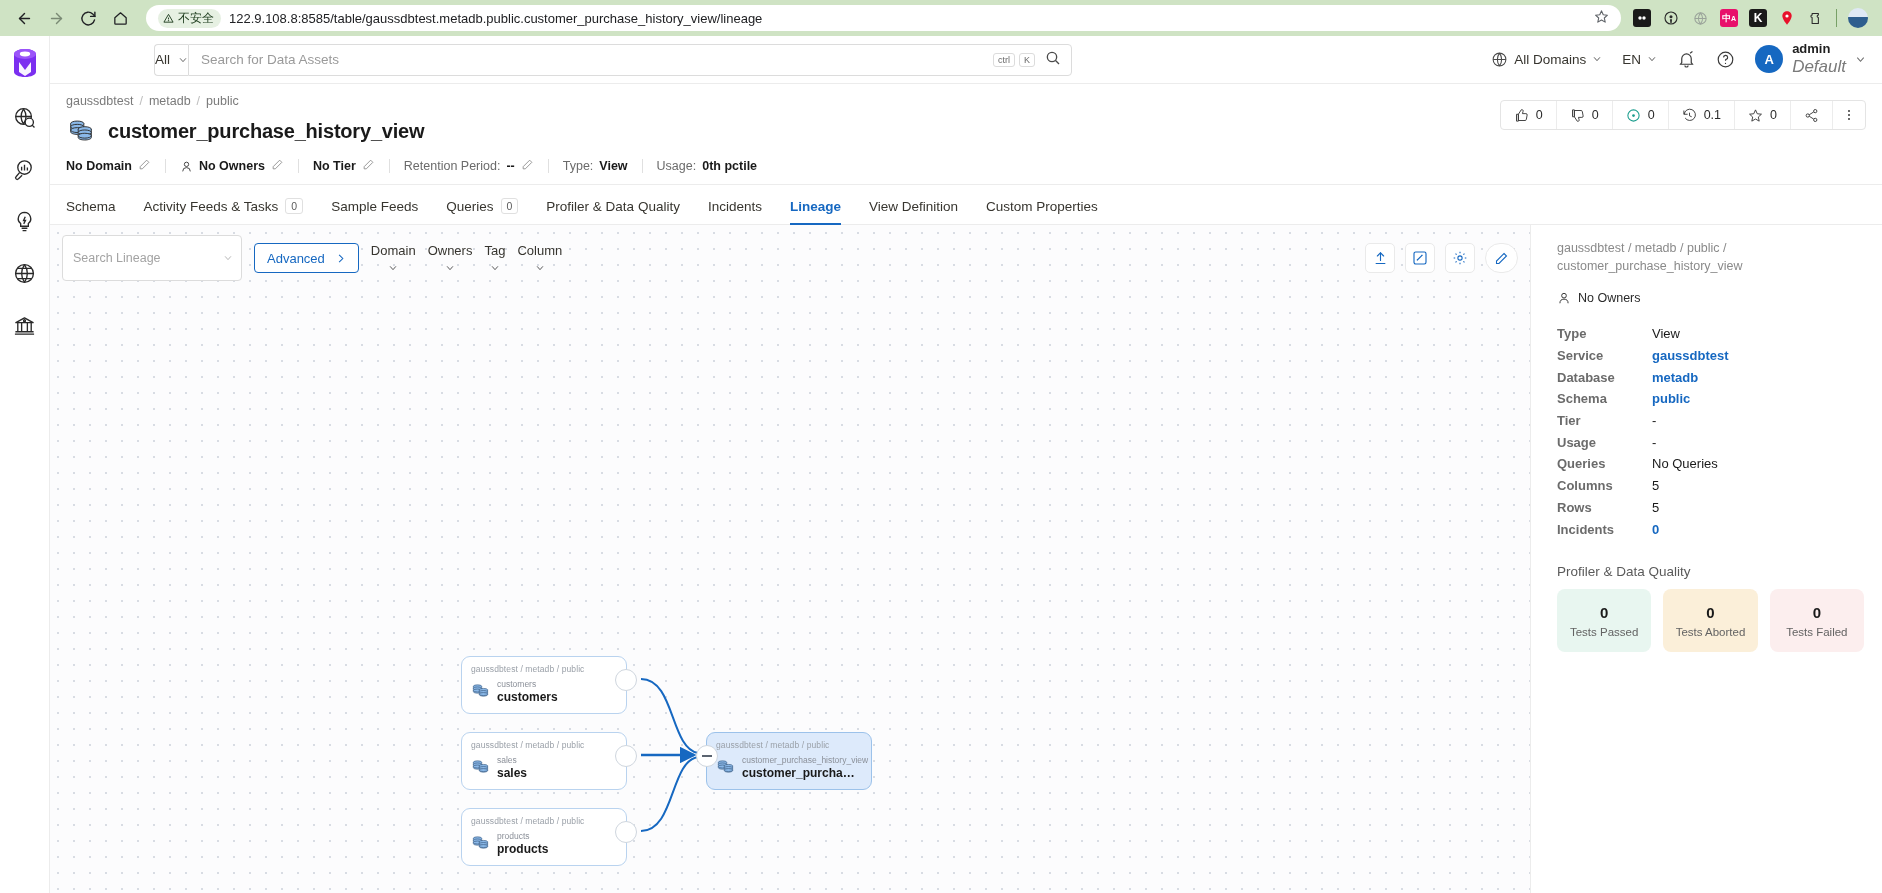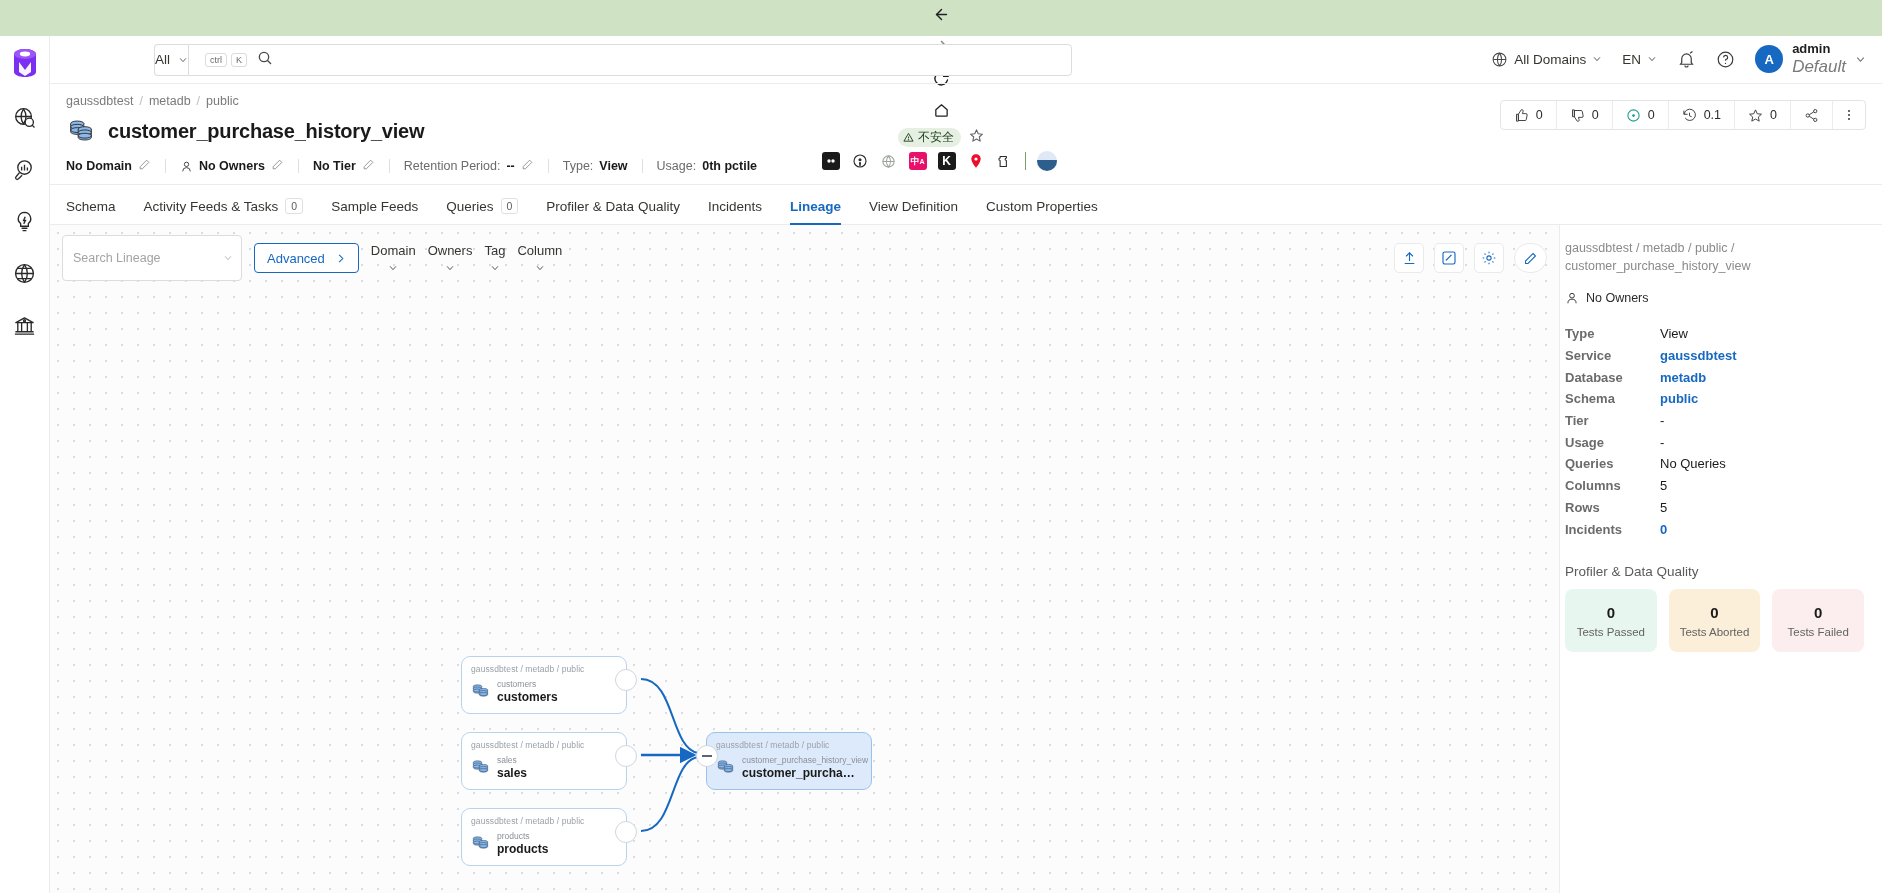--- a/index.html
+++ b/index.html
@@ -8,21 +8,20 @@
     font-family: "Liberation Sans", sans-serif;
     background: #ffffff;
     overflow: hidden;
   }
 
   
   .browser-bar {
     height: 36px; background: #cfe3c4;
     display: flex; align-items: center; gap: 4px;
     padding: 0 10px;
-    flex-direction: column;
   }
   .nav-btn {
     width: 28px; height: 28px; border-radius: 50%;
     display: flex; align-items: center; justify-content: center;
     color: #202124; flex: none;
   }
   .nav-btn svg { display:block; }
   .omnibox {
     flex: 1; height: 26px; background: #fff; border-radius: 14px;
     display: flex; align-items: center; gap: 8px;
@@ -188,22 +187,22 @@
                white-space: nowrap; overflow: hidden; text-overflow: ellipsis; max-width:118px;}
   .port {
     position: absolute; width: 22px; height: 22px; border-radius: 50%;
     background: #fff; border: 1px solid #cfd6de;
     display: flex; align-items: center; justify-content: center;
   }
   .port .minus { width: 10px; height: 1.6px; background: #5b6470; }
 
   
   .detail {
-    width: 323px; flex: none; background: #fff; border-left: 1px solid #ececec;
-    padding: 14px 18px 0 5px; overflow: hidden;
+    width: 352px; flex: none; background: #fff; border-left: 1px solid #ececec;
+    padding: 14px 18px 0 26px; overflow: hidden;
   }
   .d-crumbs { font-size: 12.5px; color: #8a8a8a; line-height: 1.45; }
   .d-title-row { display: flex; align-items: center; gap: 10px; margin-top: 4px; }
   .d-title { font-size: 17px; font-weight: 700; color: #1668c1;
              white-space: nowrap; overflow: hidden; text-overflow: ellipsis; }
   .d-owners { display: flex; align-items: center; gap: 7px; margin-top: 16px;
               font-size: 12.5px; color: #2b2b2b; }
   .d-table { margin-top: 18px; }
   .d-row { display: flex; font-size: 13px; line-height: 21.7px; }
   .d-key { width: 95px; flex: none; color: #6b6b6b; font-weight: bold; }
@@ -248,20 +247,21 @@
 
   <div class="omnibox">
     <span class="sec-chip">
       <svg width="11" height="11" viewBox="0 0 24 24" fill="none" stroke="#1b3a1b" stroke-width="2" stroke-linejoin="round">
           <path d="M12 3 2 20h20z"></path>
           <line x1="12" y1="10" x2="12" y2="14"></line>
           <circle cx="12" cy="17" r=".6" fill="#1b3a1b"></circle>
         </svg>
       <span>不安全</span>
     </span>
+    <span class="omnibox-url">122.9.108.8:8585/table/gaussdbtest.metadb.public.customer_purchase_history_view/lineage</span>
     <span class="omnibox-star">
       <svg width="15" height="15" viewBox="0 0 24 24" fill="none" stroke="currentColor" stroke-width="1.8" stroke-linejoin="round">
           <polygon points="12 3 14.8 9.2 21.5 9.9 16.5 14.4 17.9 21 12 17.6 6.1 21 7.5 14.4 2.5 9.9 9.2 9.2"></polygon>
         </svg>
     </span>
   </div>
 
   <div class="ext-icons">
     <div class="ext" style="background:#1a1a1a;">
       <svg width="12" height="12" viewBox="0 0 24 24">
@@ -353,20 +353,21 @@
 
     <div class="appheader">
       <div class="search-wrap">
         <div class="search-cat">
           <span>All</span>
           <svg width="10" height="10" viewBox="0 0 24 24" fill="none" stroke="#5b5b5b" stroke-width="2.2">
               <polyline points="5 8 12 16 19 8"></polyline>
             </svg>
         </div>
         <div class="search-field">
+          <input value="" placeholder="Search for Data Assets" style="">
           <span class="kbd">ctrl</span>
           <span class="kbd">K</span>
           <span style="margin-left:10px;color:#4a4a4a;">
             <svg width="16" height="16" viewBox="0 0 24 24" fill="none" stroke="currentColor" stroke-width="2">
                 <circle cx="10.5" cy="10.5" r="7"></circle>
                 <line x1="15.8" y1="15.8" x2="21" y2="21"></line>
               </svg>
           </span>
         </div>
       </div>

